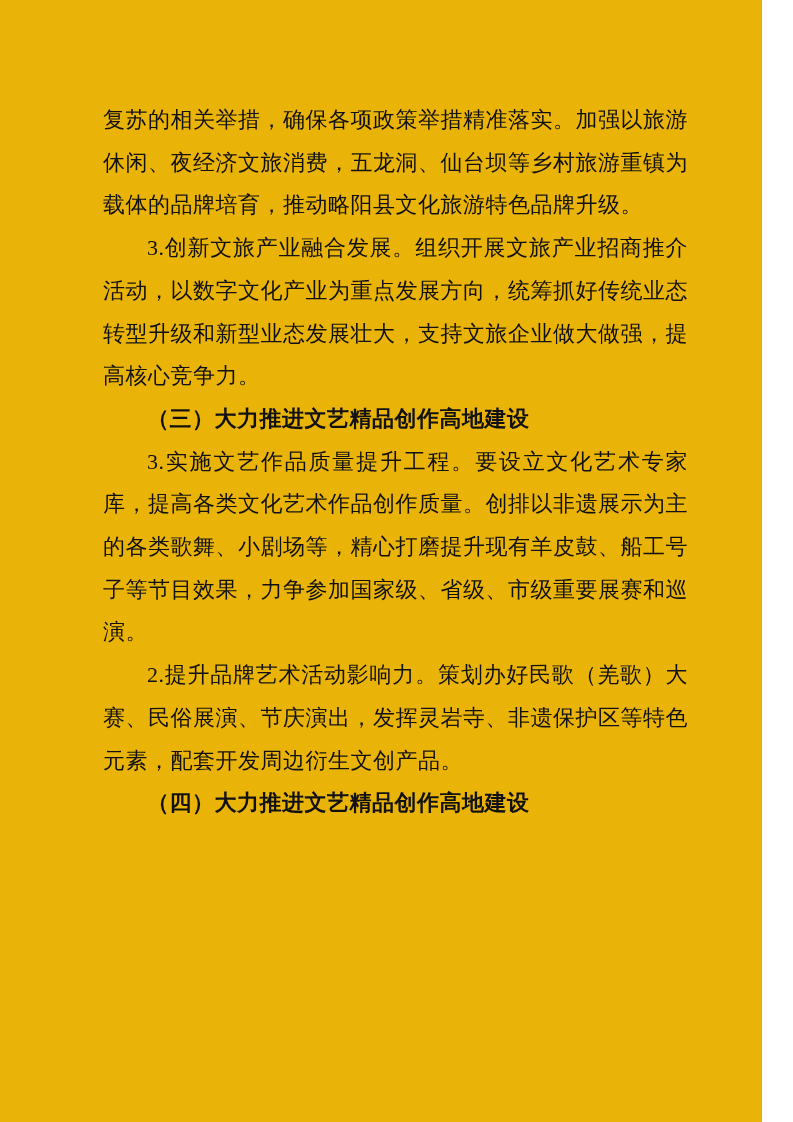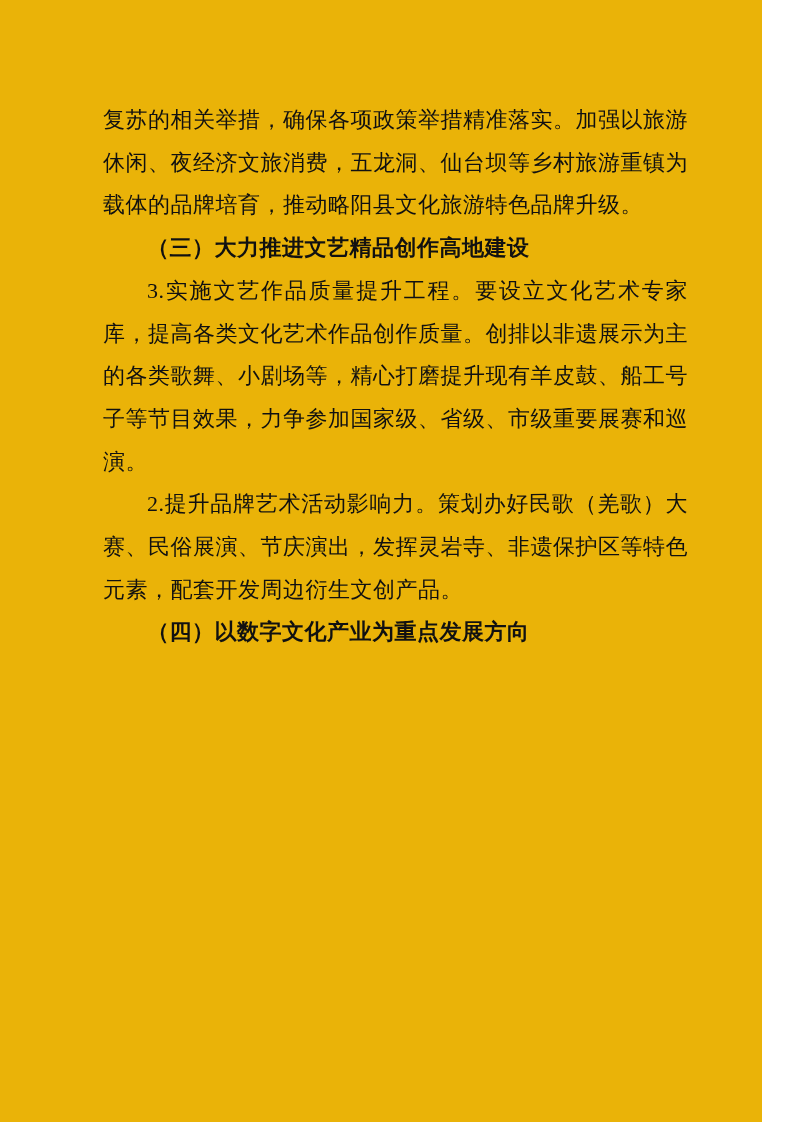--- a/index.html
+++ b/index.html
@@ -45,18 +45,19 @@
     font-weight: 700;
     text-indent: 2em;
   }
 </style>
 </head>
 <body>
 
 <div class="page">
   <div class="content">
       <p class="body-continued">复苏的相关举措，确保各项政策举措精准落实。加强以旅游休闲、夜经济文旅消费，五龙洞、仙台坝等乡村旅游重镇为载体的品牌培育，推动略阳县文化旅游特色品牌升级。</p>
+      <p class="body">3.创新文旅产业融合发展。组织开展文旅产业招商推介活动，以数字文化产业为重点发展方向，统筹抓好传统业态转型升级和新型业态发展壮大，支持文旅企业做大做强，提高核心竞争力。</p>
       <p class="heading">（三）大力推进文艺精品创作高地建设</p>
       <p class="body">3.实施文艺作品质量提升工程。要设立文化艺术专家库，提高各类文化艺术作品创作质量。创排以非遗展示为主的各类歌舞、小剧场等，精心打磨提升现有羊皮鼓、船工号子等节目效果，力争参加国家级、省级、市级重要展赛和巡演。</p>
       <p class="body">2.提升品牌艺术活动影响力。策划办好民歌（羌歌）大赛、民俗展演、节庆演出，发挥灵岩寺、非遗保护区等特色元素，配套开发周边衍生文创产品。</p>
-      <p class="heading">（四）以数字文化产业为重点发展方向</p>
+      <p class="heading">（四）大力推进文艺精品创作高地建设</p>
     </div>
 </div>
 
 </body></html>

